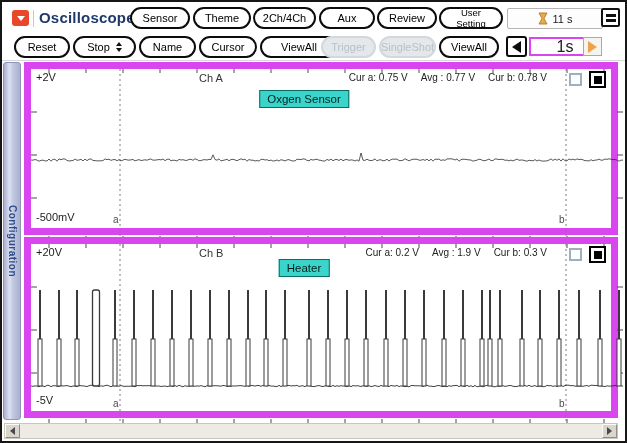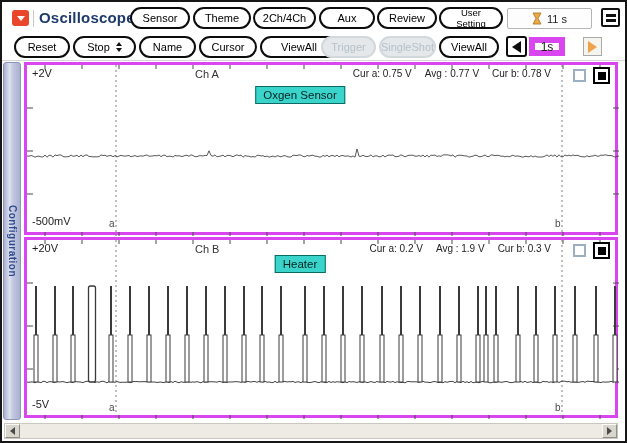--- a/index.html
+++ b/index.html
@@ -18,44 +18,44 @@
   .pill{
     position:absolute;height:22px;border:2px solid #0c0c0c;border-radius:11px;background:#fff;
     font-size:11px;display:flex;align-items:center;justify-content:center;cursor:default;
     font-family:"Liberation Sans",sans-serif;padding:0 4px;
   }
   .pill.disabled{border-color:#d2d8dc;background:#e4e8ea;color:#b6c1c9;}
   .spin{display:flex;flex-direction:column;gap:2px;margin-left:6px;}
   .spin i{display:block;width:0;height:0;border-left:3.5px solid transparent;border-right:3.5px solid transparent;}
   .spin .up{border-bottom:4px solid #111;}
   .spin .dn{border-top:4px solid #111;}
-  .time-box{left:505px;top:6px;width:85px;height:21px;border:1px solid #b5b5b5;background:#fdfdfd;border-radius:2px;
+  .time-box{left:505px;top:6px;width:96px;height:21px;border:1px solid #b5b5b5;background:#fdfdfd;border-radius:2px;
     display:flex;align-items:center;justify-content:center;gap:5px;font-size:11px;color:#222;}
   .menu-btn{left:599px;top:6px;width:19px;height:19px;border:2.5px solid #111;border-radius:2px;background:#fff;
     display:flex;flex-direction:column;align-items:center;justify-content:center;gap:2px;}
   .menu-btn b{display:block;width:10px;height:3px;background:#111;}
   .sq-btn{position:absolute;box-sizing:border-box;}
   .arrow-left-btn{left:504px;top:34px;width:21px;height:21px;border:2px solid #0c0c0c;border-radius:3px;background:#fff;
     display:flex;align-items:center;justify-content:center;}
   .arrow-left-btn i{width:0;height:0;border-top:6px solid transparent;border-bottom:6px solid transparent;border-right:9px solid #0c0c0c;}
-  .tbase-box{left:527px;top:35px;width:36px;height:19px;border:6px solid #d946ef;background:#fff;
-    display:flex;align-items:center;justify-content:center;font-size:12px;color:#222;}
+  .tbase-box{left:527px;top:35px;width:72px;height:19px;border:2px solid #d946ef;background:#fff;
+    display:flex;align-items:center;justify-content:center;font-size:16px;color:#222;}
   .arrow-right-btn{left:581px;top:35px;width:19px;height:19px;border:1px solid #a9a9a9;background:#f6f4ef;
     display:flex;align-items:center;justify-content:center;}
   .arrow-right-btn i{width:0;height:0;border-top:6px solid transparent;border-bottom:6px solid transparent;border-left:9px solid #eda24c;}
   .tb-divider{position:absolute;left:0;top:58px;width:100%;height:1px;background:#d7d7d7;}
   
   .sidebar{
     position:absolute;left:1px;top:60px;width:18px;height:358px;border:1px solid #8d96ba;border-radius:3px;
     background:linear-gradient(90deg,#a9b0ce 0%,#dde1f1 35%,#c3c9e2 55%,#a9b0ce 100%);
     display:flex;align-items:center;justify-content:center;box-sizing:border-box;
   }
   .sidebar span{writing-mode:vertical-rl;font-size:10px;font-weight:bold;color:#2d4a8a;letter-spacing:.5px;}
   
-  .panel{position:absolute;left:22px;width:594px;border:3px solid #d946ef;background:#fff;box-sizing:border-box;}
+  .panel{position:absolute;left:22px;width:594px;border:7px solid #d946ef;background:#fff;box-sizing:border-box;}
   .panel-a{top:60px;height:173px;}
   .panel-b{top:235px;height:181px;}
   .panel svg{position:absolute;left:0;top:0;}
   .rng{position:absolute;font-size:11px;color:#1d1d1d;}
   .rng.top{left:5px;top:2px;}
   .rng.bot{left:5px;bottom:5px;}
   .ch-name{position:absolute;left:168px;top:3px;font-size:11px;color:#333;}
   .tag{
     position:absolute;left:273px;transform:translateX(-50%);
     background:#3bd4cb;border:1px solid #0a6a66;color:#042;color:#03221f;

